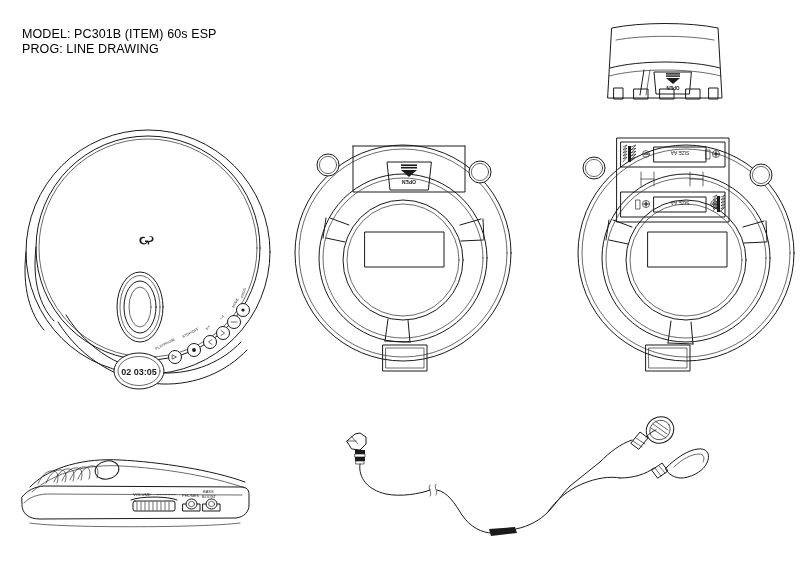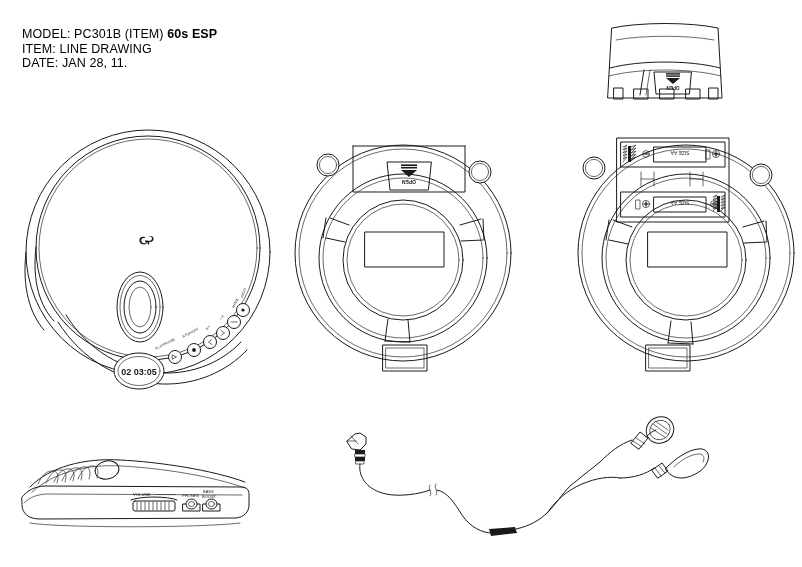--- a/index.html
+++ b/index.html
@@ -27,21 +27,21 @@
   #header-block {
     position: absolute;
     left: 22px;
     top: 27px;
     line-height: 14.5px;
     font-size: 12.5px;
     letter-spacing: 0.1px;
     white-space: nowrap;
   }
   #header-block .hdr-line { display: block; }
-  #header-block .bold { font-weight: bold; }
+  #header-block .bold { font-weight: normal; }
 
   
   #drawing-canvas {
     position: absolute;
     left: 0; top: 0;
     width: 802px;
     height: 567px;
   }
   svg { display: block; }
   .ln {
@@ -71,22 +71,21 @@
     stroke: none;
   }
 </style>
 </head>
 <body>
 
 <div id="sheet">
 
   <div id="header-block">
     <span class="hdr-line"><span>MODEL: PC301B (ITEM) </span><span class="bold">60s ESP</span></span>
-    <span class="hdr-line">ITEM: LINE DRAWING</span>
-    <span class="hdr-line">DATE: JAN 28, 11.</span>
+    <span class="hdr-line">PROG: LINE DRAWING</span>
   </div>
 
   <svg id="drawing-canvas" width="802" height="567" viewBox="0 0 802 567">
 
     <g>
 
       <circle class="ln" cx="148" cy="252" r="122"></circle>
 
       <circle class="ln" cx="148" cy="248" r="112"></circle>
 

